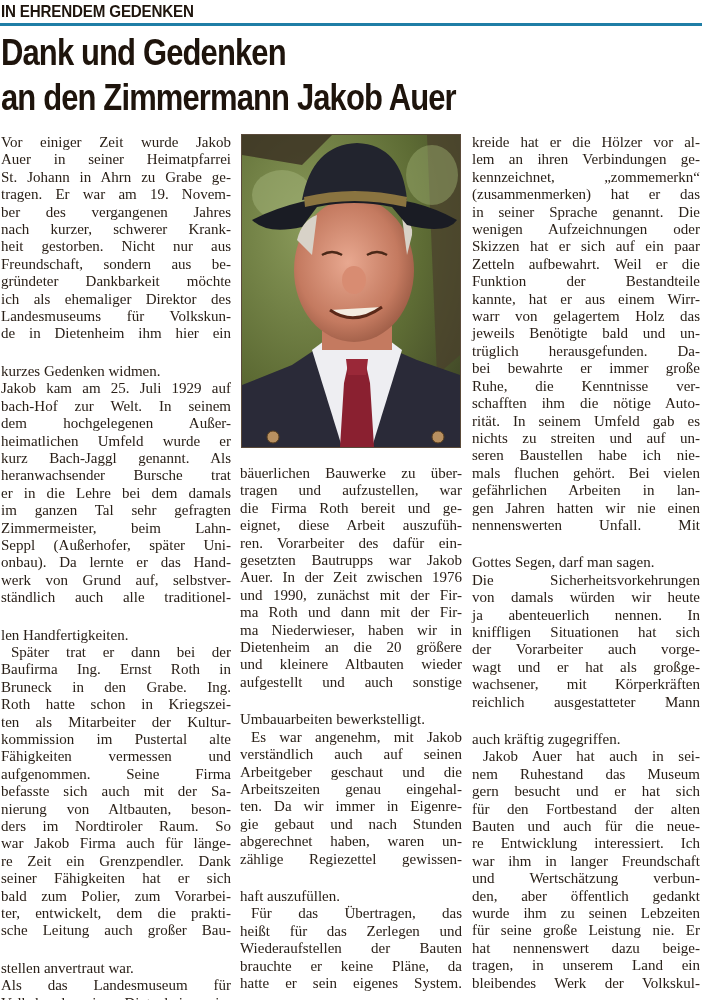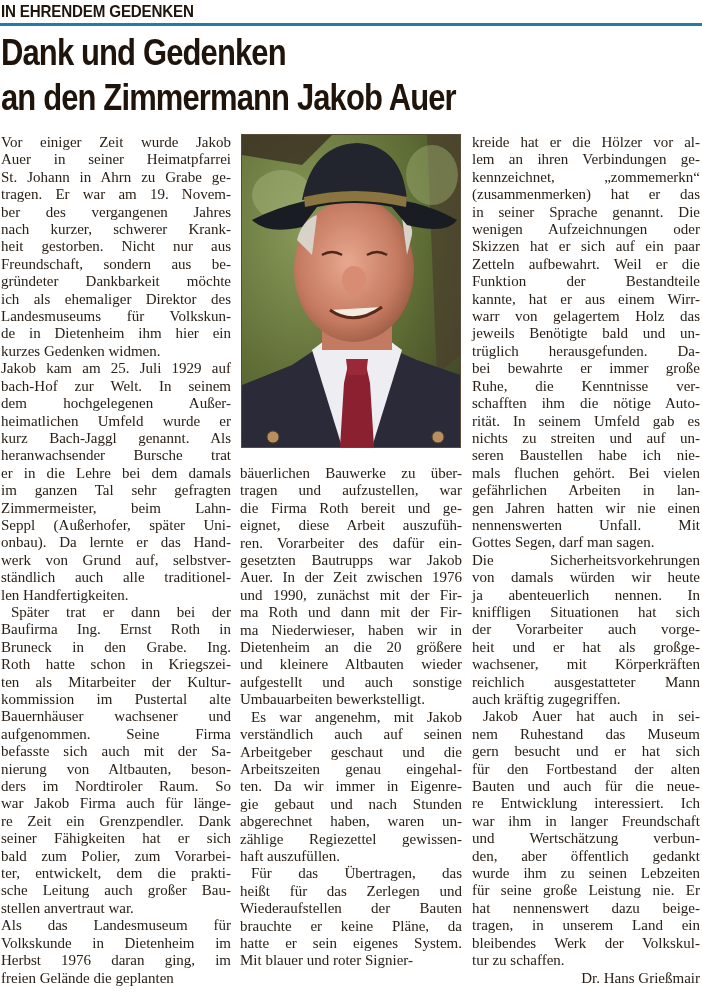--- a/index.html
+++ b/index.html
@@ -30,21 +30,21 @@
   .col1 { left: 1px; top: 134px; width: 230px; }
   .col2 { left: 240px; top: 465px; width: 222px; }
   .col3 { left: 472px; top: 134px; width: 228px; }
   .photo {
     position: absolute; left: 241px; top: 134px; width: 218px; height: 312px;
     border: 1px solid #5a4a3a; overflow: hidden;
     background: #5f6a3a;
   }
   .photo svg { display: block; }
   .line { display: block; text-align: justify; text-align-last: justify; white-space: nowrap; }
-  .line.last { text-align-last: left; }
+  .line.last { text-align-last: left; margin-top: 20px; }
 </style>
 </head>
 <body>
 
 <div class="kicker">IN EHRENDEM GEDENKEN</div>
 <div class="rule"></div>
 
 <div class="headline">
   <div>Dank und Gedenken</div>
   <div>an den Zimmermann Jakob Auer</div>
@@ -77,21 +77,21 @@
     <span class="line">onbau). Da lernte er das Hand-</span>
     <span class="line">werk von Grund auf, selbstver-</span>
     <span class="line">ständlich auch alle traditionel-</span>
     <span class="line last">len Handfertigkeiten.</span>
     <span class="line" style="padding-left: 10px;">Später trat er dann bei der</span>
     <span class="line">Baufirma Ing. Ernst Roth in</span>
     <span class="line">Bruneck in den Grabe. Ing.</span>
     <span class="line">Roth hatte schon in Kriegszei-</span>
     <span class="line">ten als Mitarbeiter der Kultur-</span>
     <span class="line">kommission im Pustertal alte</span>
-    <span class="line">Bauernhäuser wachsener und</span>
+    <span class="line">Fähigkeiten vermessen und</span>
     <span class="line">aufgenommen. Seine Firma</span>
     <span class="line">befasste sich auch mit der Sa-</span>
     <span class="line">nierung von Altbauten, beson-</span>
     <span class="line">ders im Nordtiroler Raum. So</span>
     <span class="line">war Jakob Firma auch für länge-</span>
     <span class="line">re Zeit ein Grenzpendler. Dank</span>
     <span class="line">seiner Fähigkeiten hat er sich</span>
     <span class="line">bald zum Polier, zum Vorarbei-</span>
     <span class="line">ter, entwickelt, dem die prakti-</span>
     <span class="line">sche Leitung auch großer Bau-</span>
@@ -205,21 +205,21 @@
     <span class="line">mals fluchen gehört. Bei vielen</span>
     <span class="line">gefährlichen Arbeiten in lan-</span>
     <span class="line">gen Jahren hatten wir nie einen</span>
     <span class="line">nennenswerten Unfall. Mit</span>
     <span class="line last">Gottes Segen, darf man sagen.</span>
     <span class="line">Die Sicherheitsvorkehrungen</span>
     <span class="line">von damals würden wir heute</span>
     <span class="line">ja abenteuerlich nennen. In</span>
     <span class="line">kniffligen Situationen hat sich</span>
     <span class="line">der Vorarbeiter auch vorge-</span>
-    <span class="line">heit und er hat als großge-</span>
+    <span class="line">wagt und er hat als großge-</span>
     <span class="line">wachsener, mit Körperkräften</span>
     <span class="line">reichlich ausgestatteter Mann</span>
     <span class="line last">auch kräftig zugegriffen.</span>
     <span class="line" style="padding-left: 11px;">Jakob Auer hat auch in sei-</span>
     <span class="line">nem Ruhestand das Museum</span>
     <span class="line">gern besucht und er hat sich</span>
     <span class="line">für den Fortbestand der alten</span>
     <span class="line">Bauten und auch für die neue-</span>
     <span class="line">re Entwicklung interessiert. Ich</span>
     <span class="line">war ihm in langer Freundschaft</span>

